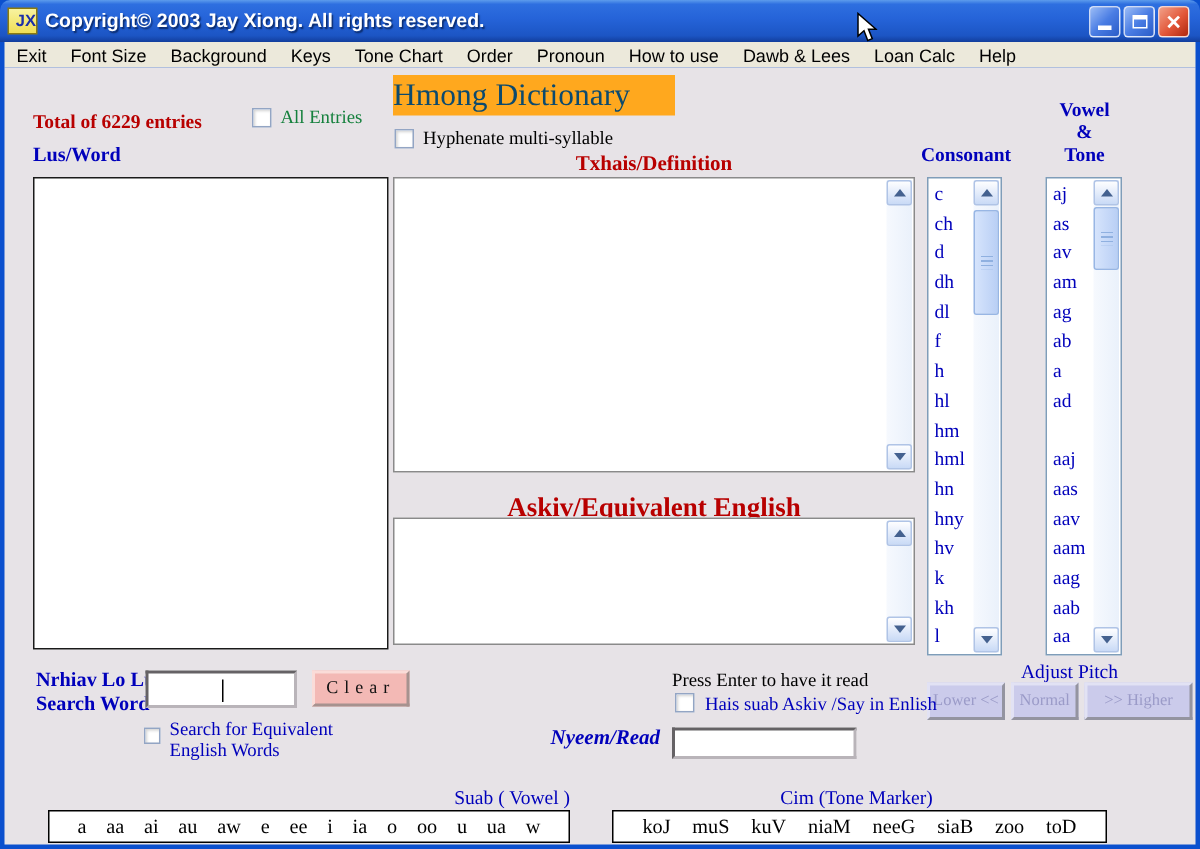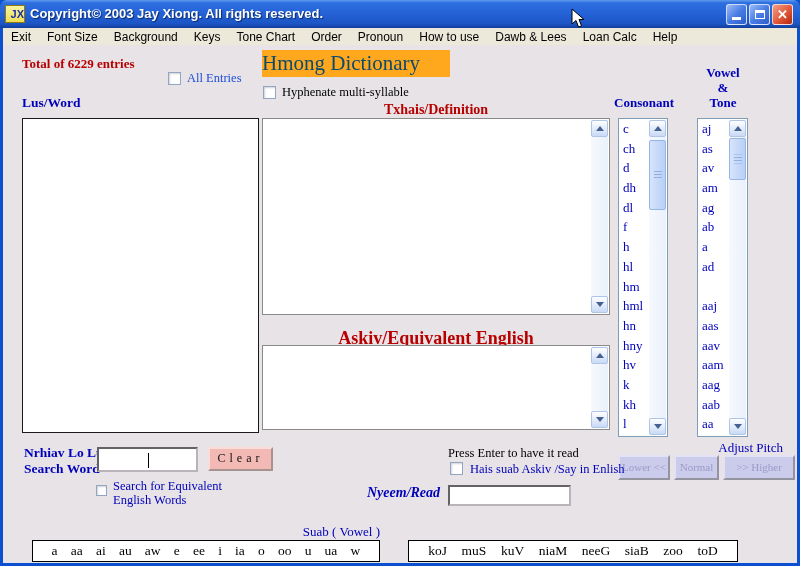--- a/index.html
+++ b/index.html
@@ -35,25 +35,25 @@
 
   
   .client { position:absolute; left:3px; top:45px; width:794px; height:518px; background:#E7E3E7; }
 
   .lbl-red  { color:#B80000; font-weight:bold; }
   .lbl-blue { color:#0000BB; font-weight:bold; }
 
   .banner { position:absolute; left:259px; top:5px; width:188px; height:27px; background:#FFA81E;
     color:#0c4a6e; font:21px/27px "Liberation Serif",serif; }
 
-  .total-entries { position:absolute; left:19px; top:11px; font-size:13px; }
+  .total-entries { position:absolute; left:19px; top:28px; font-size:13px; }
   .cb { position:absolute; width:13px; height:13px; background:#fff; border:1px solid #93A5C4;
     box-shadow:inset 1px 1px 2px rgba(0,0,0,.18); }
   .all-entries-cb { left:165px; top:27px; }
-  .all-entries-lbl { position:absolute; left:184px; top:26px; color:#1d4ed8; font-size:12.5px; }
+  .all-entries-lbl { position:absolute; left:184px; top:26px; color:#15803d; font-size:12.5px; }
   .hyph-cb { left:260px; top:41px; }
   .hyph-lbl { position:absolute; left:279px; top:40px; color:#000; font-size:12.5px; }
 
   .lusword-lbl { position:absolute; left:19px; top:50px; font-size:13.5px; }
   .word-listbox { position:absolute; left:19px; top:73px; width:237px; height:315px;
     background:#fff; border:1px solid #1a1a1a; }
 
   .txhais-lbl { position:absolute; left:259px; top:57px; width:348px; text-align:center; font-size:14px; }
   .askiv-lbl  { position:absolute; left:259px; top:283px; width:348px; text-align:center; font-size:18px; }
 
@@ -81,21 +81,21 @@
   .consonant-lbl { left:605px; top:50px; width:72px; }
   .vt-lbl { left:692px; top:20px; width:56px; line-height:15px; }
   .listbox { position:absolute; background:#fff; border:1px solid #7F9DB9; overflow:hidden; }
   .cons-box { left:615px; top:73px; width:50px; height:319px; }
   .vow-box  { left:694px; top:73px; width:51px; height:319px; }
   .lst-items { position:absolute; left:0; top:0; right:17px; bottom:0; overflow:hidden; }
   .lst-item { height:19.7px; line-height:19.7px; padding-left:4px; color:#0000BB;
     font-size:13px; white-space:nowrap; }
 
   
-  .pitch-lbl { position:absolute; left:640px; top:395px; width:140px; text-align:right;
+  .pitch-lbl { position:absolute; left:640px; top:395px; width:140px; text-align:center;
     color:#0000BB; font-size:13px; }
   .pitch-btn { position:absolute; top:410px; height:25px; background:#CBCBEB;
     border:2px outset #E2E2F4; color:#9B9BC8; font:11px "Liberation Serif",serif;
     text-align:center; line-height:20px; }
   .pitch-lower  { left:615px; width:52px; }
   .pitch-normal { left:671px; width:45px; }
   .pitch-higher { left:720px; width:72px; }
 
   
   .search-lbl { position:absolute; left:21px; top:400px; font-size:13.5px; line-height:16px; }
@@ -313,20 +313,21 @@
         <span class="key">ee</span>
         <span class="key">i</span>
         <span class="key">ia</span>
         <span class="key">o</span>
         <span class="key">oo</span>
         <span class="key">u</span>
         <span class="key">ua</span>
         <span class="key">w</span>
       </div>
 
+    <div class="cim-lbl">Cim (Tone Marker)</div>
     <div class="keyrow cim-row">
         <span class="key">koJ</span>
         <span class="key">muS</span>
         <span class="key">kuV</span>
         <span class="key">niaM</span>
         <span class="key">neeG</span>
         <span class="key">siaB</span>
         <span class="key">zoo</span>
         <span class="key">toD</span>
       </div>

